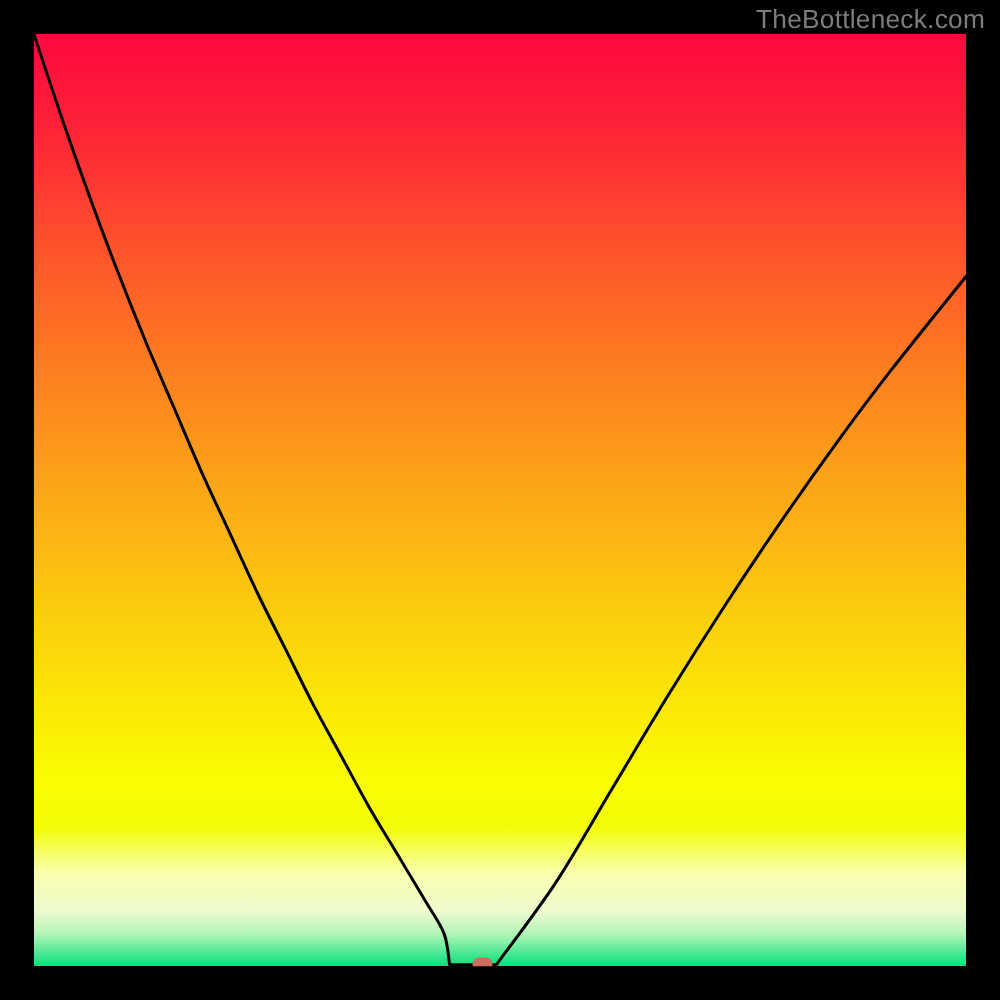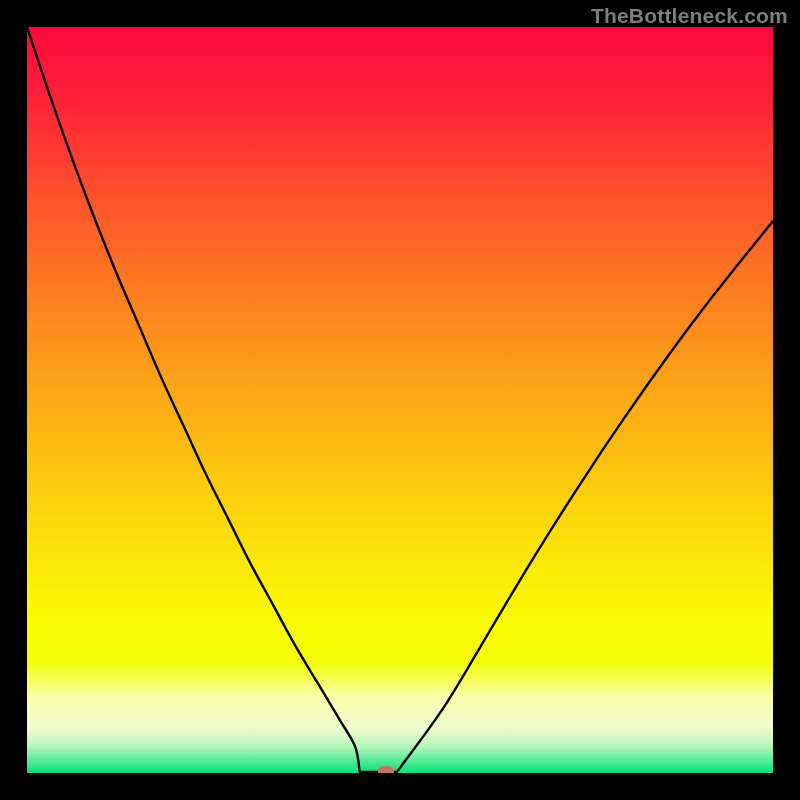--- a/index.html
+++ b/index.html
@@ -40,21 +40,21 @@
     top: 0;
     width: 100%;
     height: 100%;
   }
   .watermark {
     position: absolute;
     top: 4px;
     right: 12px;
     color: #7d7d7d;
     font-size: 21px;
-    font-weight: 700;
+    font-weight: 400;
     letter-spacing: 0.2px;
     user-select: none;
   }
   .marker {
     position: absolute;
     width: 16px;
     height: 11px;
     border-radius: 6px;
   }
 </style>

